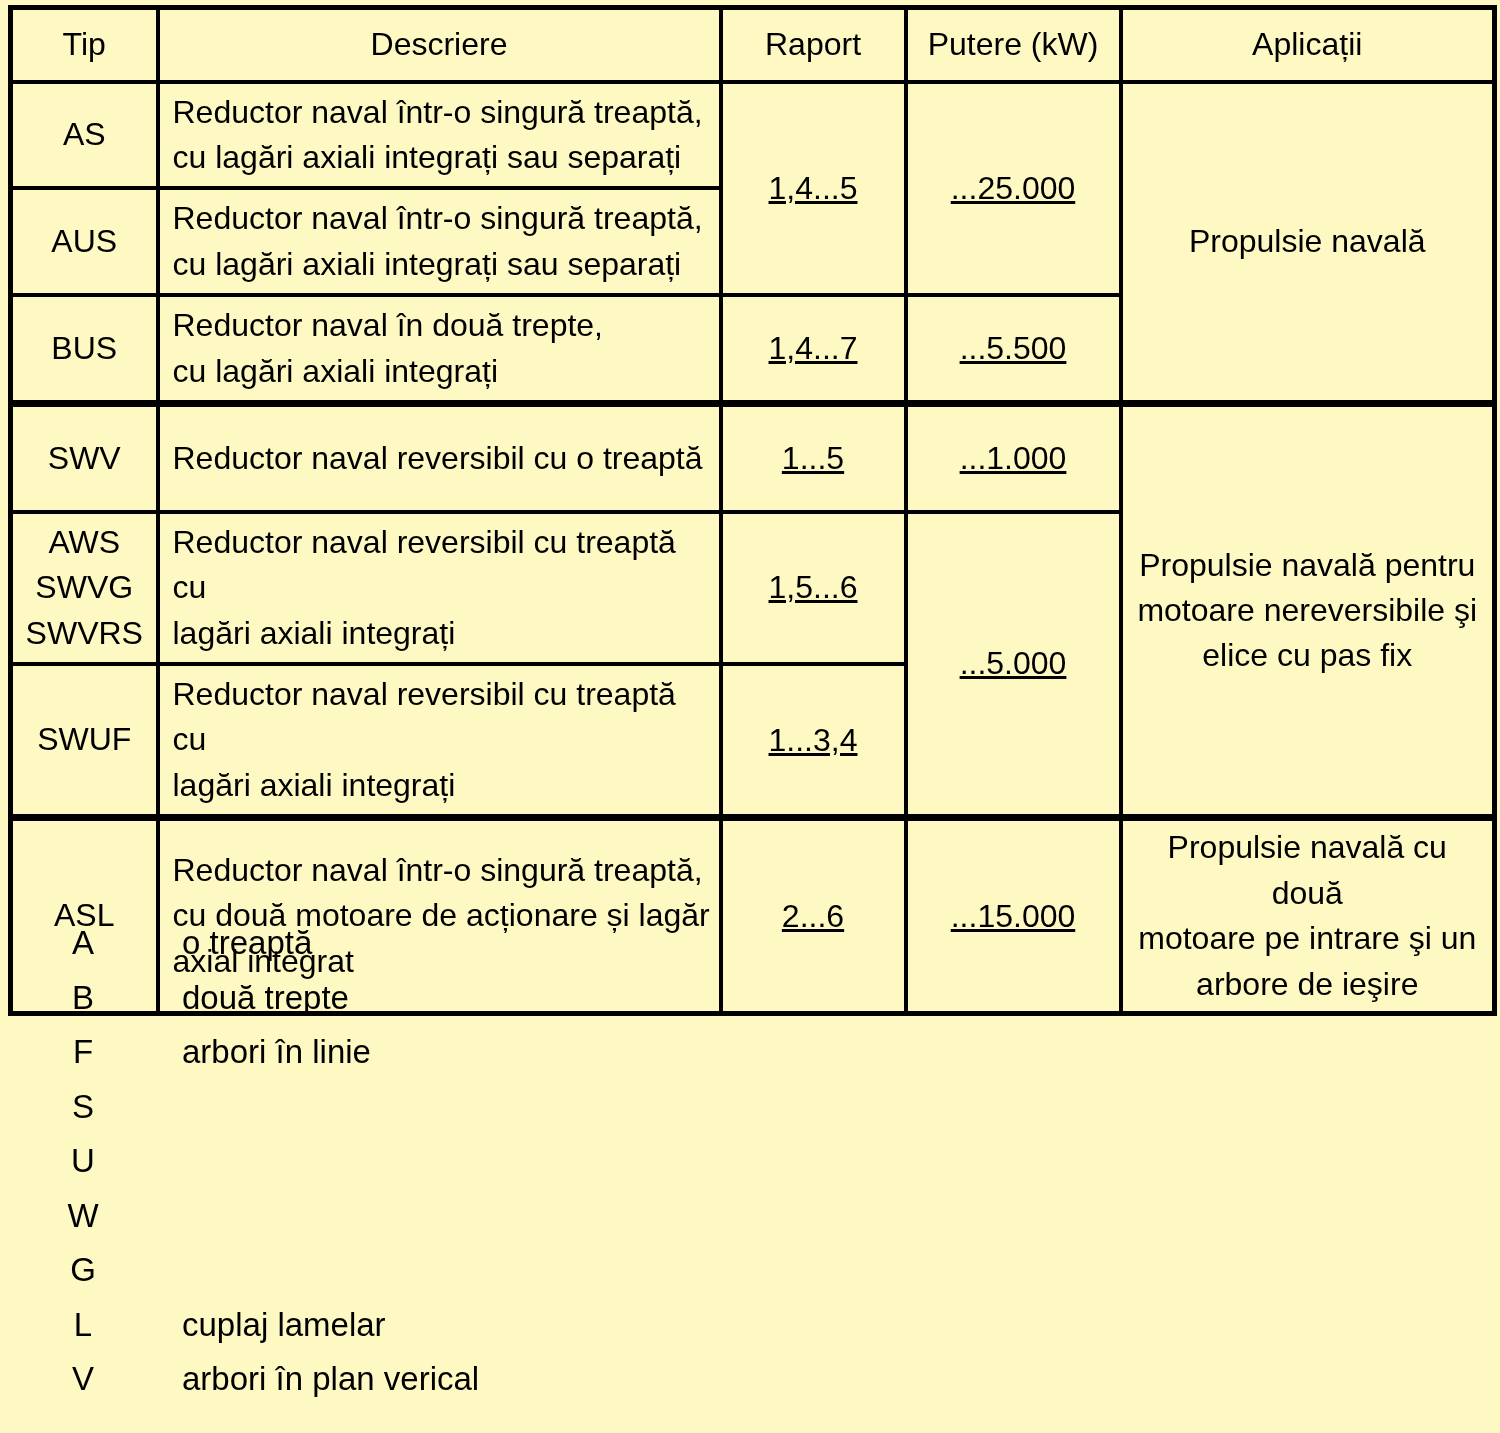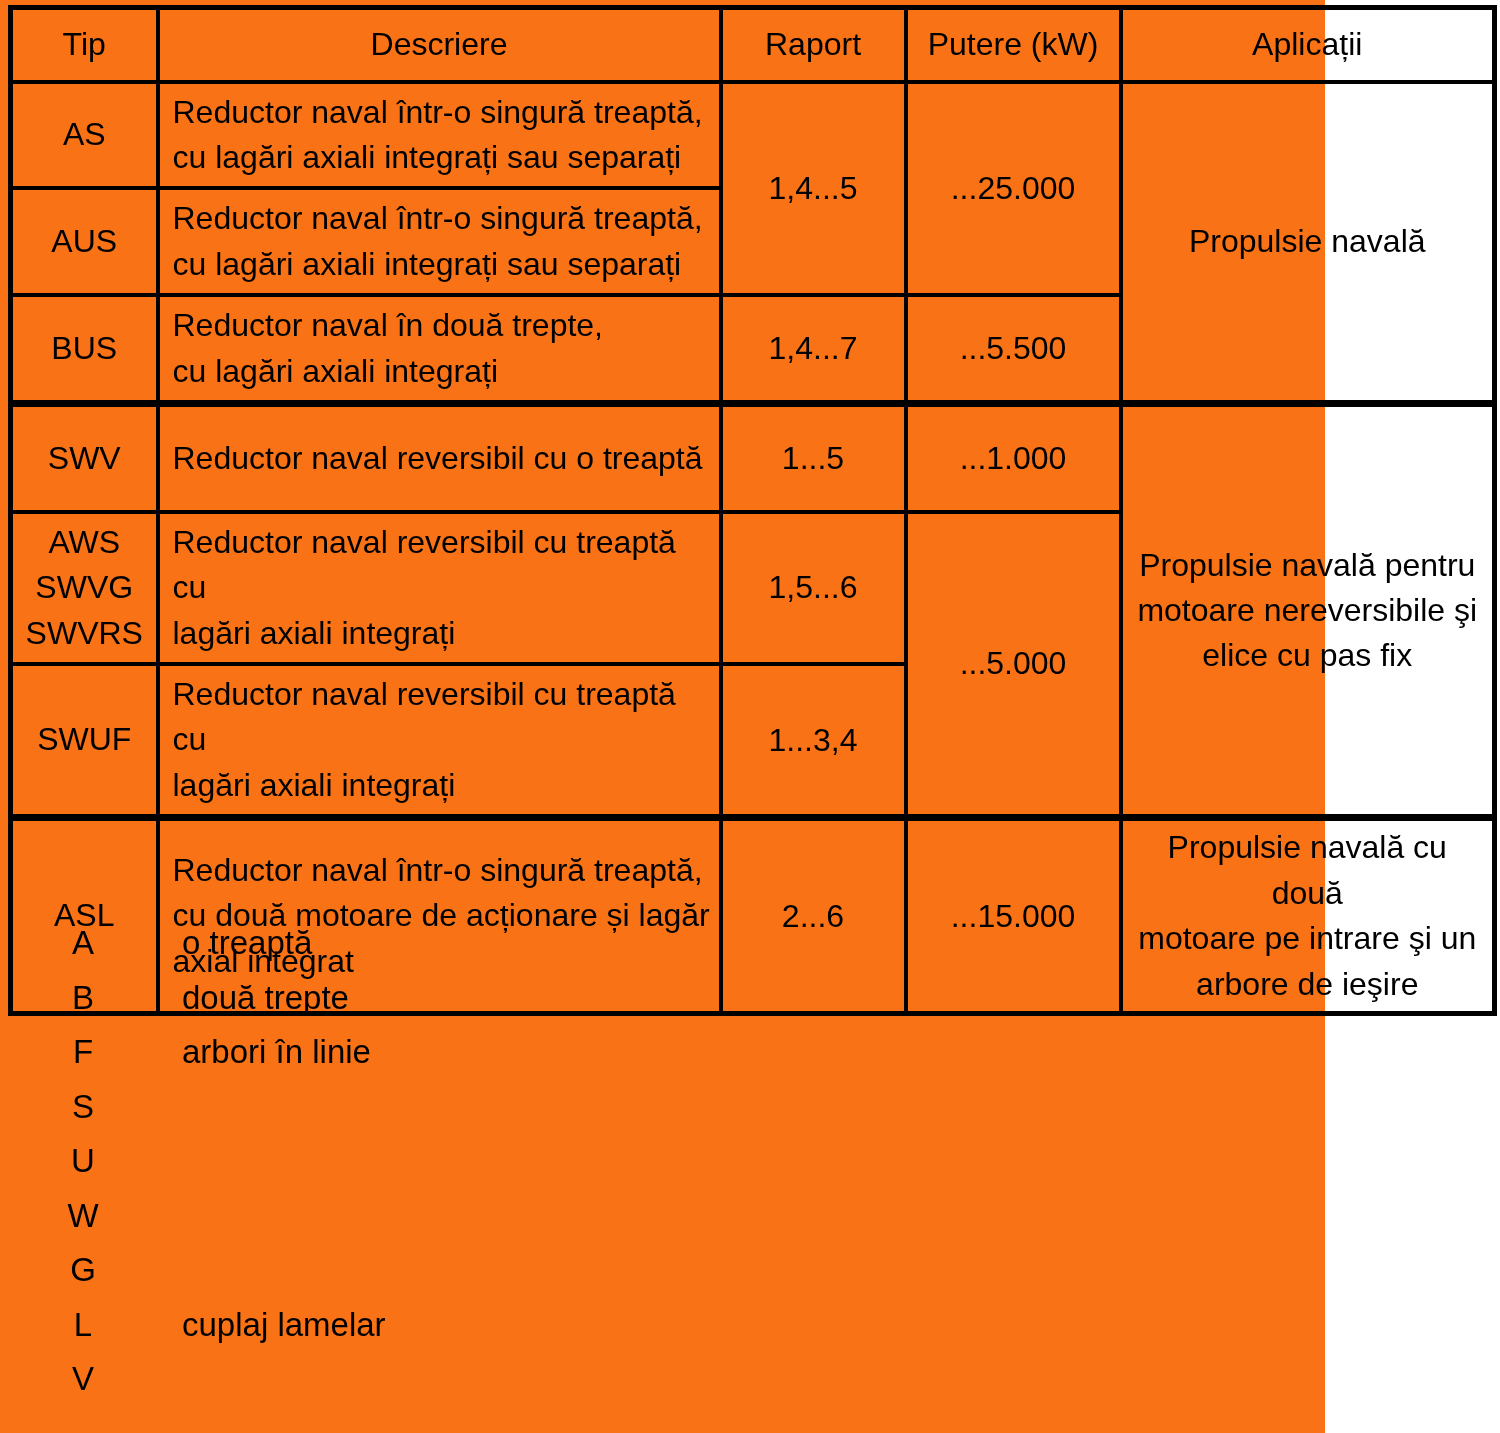--- a/index.html
+++ b/index.html
@@ -2,23 +2,23 @@
 <html><head>
 <meta charset="utf-8">
 <style>
   html, body {
     margin: 0;
     padding: 0;
     background: #ffffff;
   }
   .page {
     position: relative;
-    width: 1325px;
+    width: 1500px;
     height: 1433px;
-    background: #f97316;
+    background: #fef9c3;
     font-family: "Liberation Sans", sans-serif;
     color: #000000;
   }
   table.gear-table {
     position: absolute;
     left: 8px;
     top: 5px;
     width: 1484px;
     border-collapse: collapse;
     table-layout: fixed;
@@ -45,20 +45,21 @@
     line-height: 1.42;
   }
   td.desc {
     text-align: left;
     padding: 6px 6px 6px 13px;
     white-space: pre-line;
     line-height: 1.42;
   }
   td.num {
     text-align: center;
+    text-decoration: underline;
   }
   td.apl {
     text-align: center;
     white-space: pre-line;
     line-height: 1.42;
     padding: 4px 8px;
   }
   .legend {
     position: absolute;
     left: 52px;
@@ -191,16 +192,17 @@
     </div>
     <div class="legend-row">
       <span class="legend-code">G</span>
     </div>
     <div class="legend-row">
       <span class="legend-code">L</span>
       <span class="legend-label">cuplaj lamelar</span>
     </div>
     <div class="legend-row">
       <span class="legend-code">V</span>
+      <span class="legend-label">arbori în plan verical</span>
     </div>
   </div>
 
 </div>
 
 </body></html>

